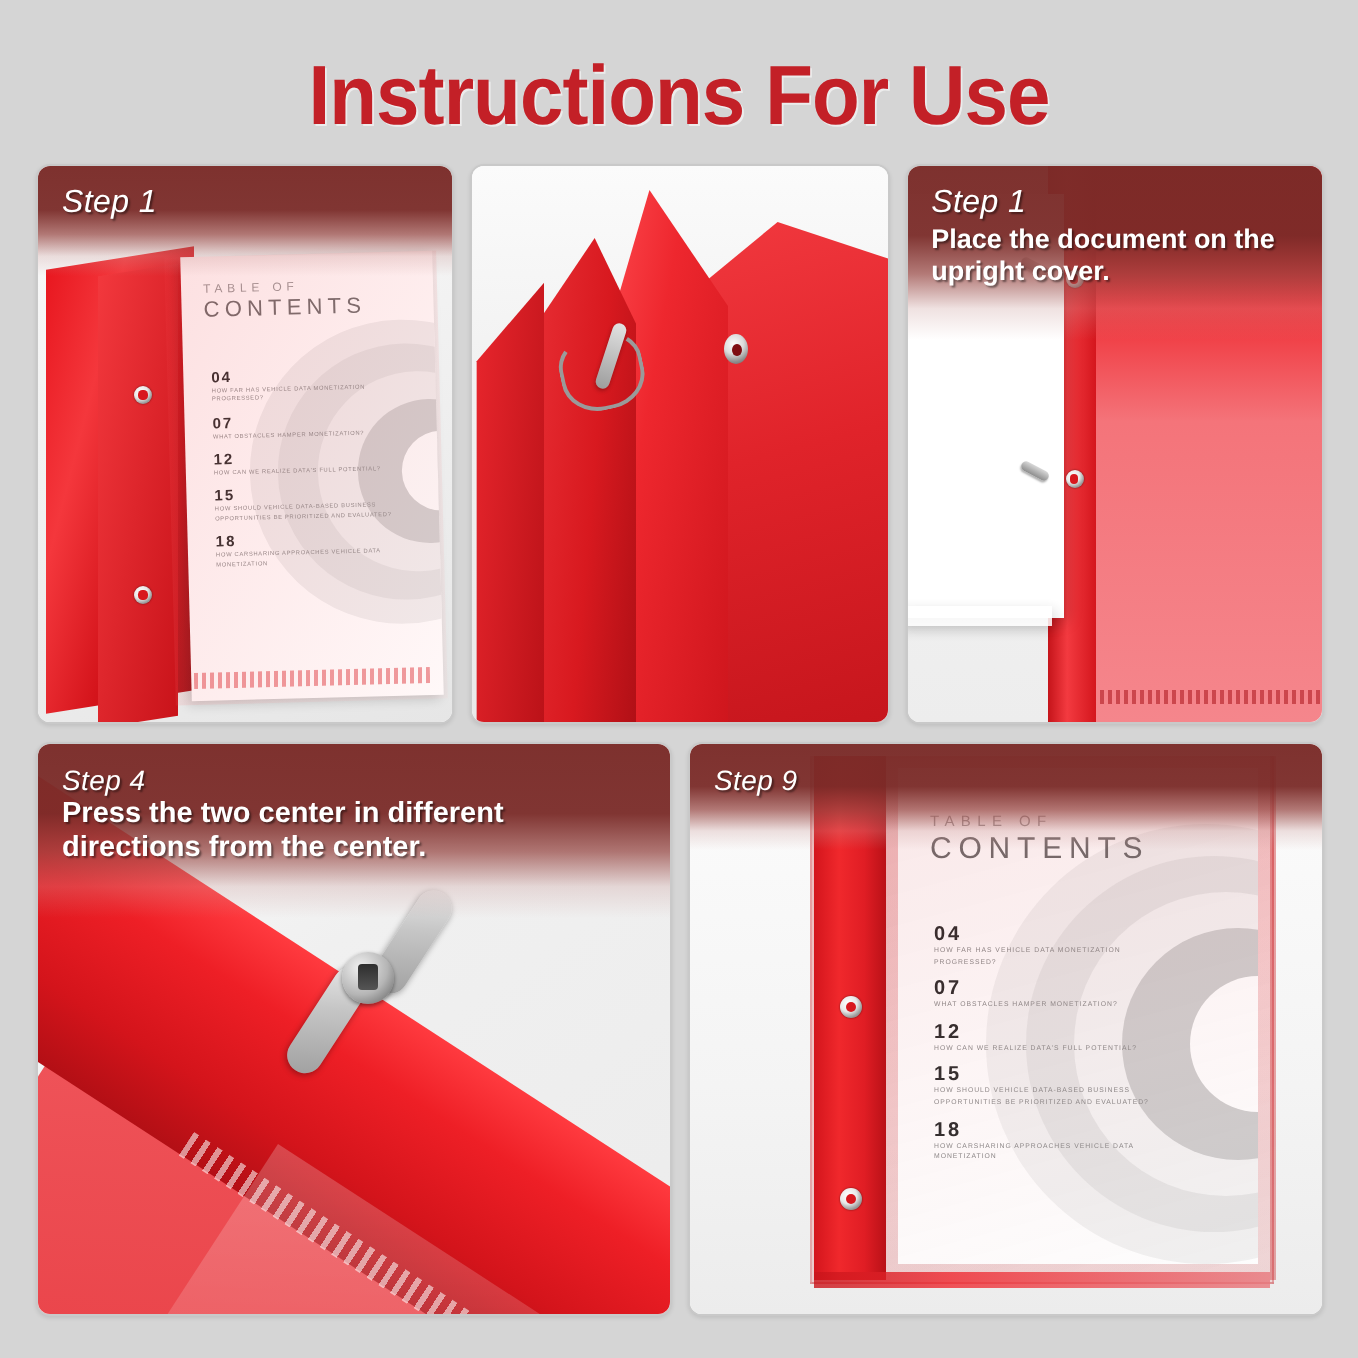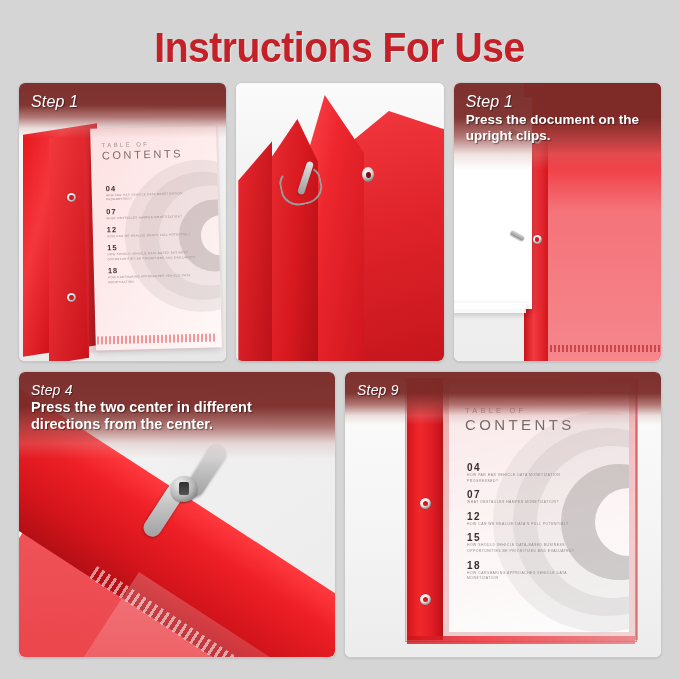--- a/index.html
+++ b/index.html
@@ -278,21 +278,21 @@
 
         <div class="eyelet" style="left:79px;top:52px;width:9px;height:9px;"></div>
         <div class="eyelet" style="left:79px;top:152px;width:9px;height:9px;"></div>
 
         <div style="position:absolute;left:96px;top:262px;width:110px;height:7px;
                     background:repeating-linear-gradient(90deg,rgba(170,20,26,.55) 0 2px,transparent 2px 4px);"></div>
       </div>
 
       <div class="label">
         <div class="step-no">Step 1</div>
-        <div class="step-text">Press the document on the upright clips.</div>
+        <div class="step-text">Place the document on the upright cover.</div>
       </div>
     </div>
   </div>
 
   <div class="row">
 
     <div class="card w2">
       <div class="photo">
         <div class="c4-bg"></div>
 

